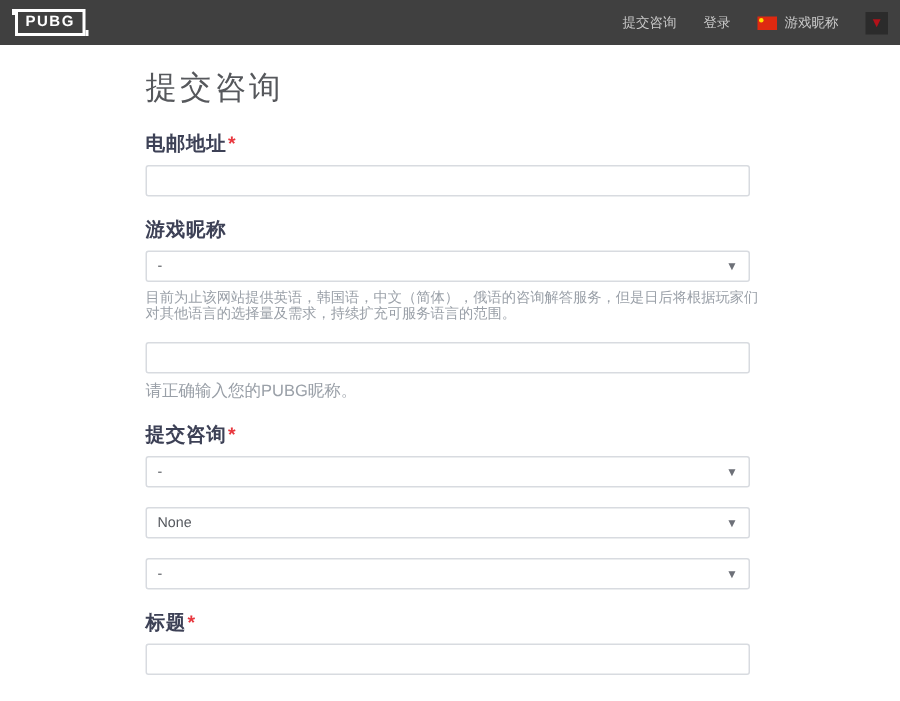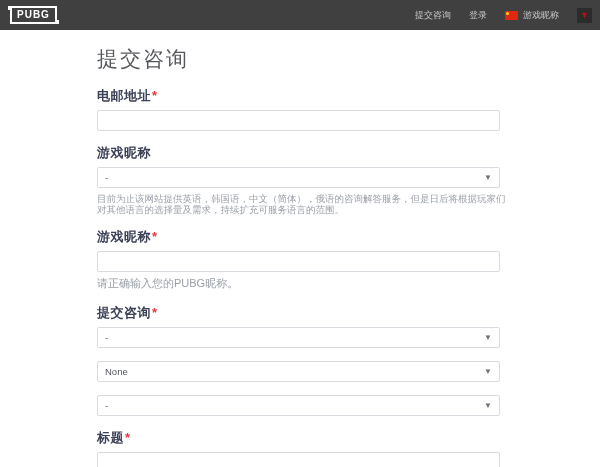--- a/index.html
+++ b/index.html
@@ -186,21 +186,20 @@
   <div class="field">
     <label class="field-label"><span>游戏昵称</span><span class="req"></span></label>
     <div class="select">
       <span>-</span>
       <span class="caret">▼</span>
     </div>
     <p class="desc">目前为止该网站提供英语，韩国语，中文（简体），俄语的咨询解答服务，但是日后将根据玩家们对其他语言的选择量及需求，持续扩充可服务语言的范围。</p>
   </div>
 
   <div class="field">
-    <label class="field-label"><span>游戏昵称</span><span class="req">*</span></label>
     <input class="text-input" type="text" value="" style="">
     <p class="hint">请正确输入您的PUBG昵称。</p>
   </div>
 
   <div class="field">
     <label class="field-label"><span>提交咨询</span><span class="req">*</span></label>
     <div class="select">
       <span>-</span>
       <span class="caret">▼</span>
     </div>

